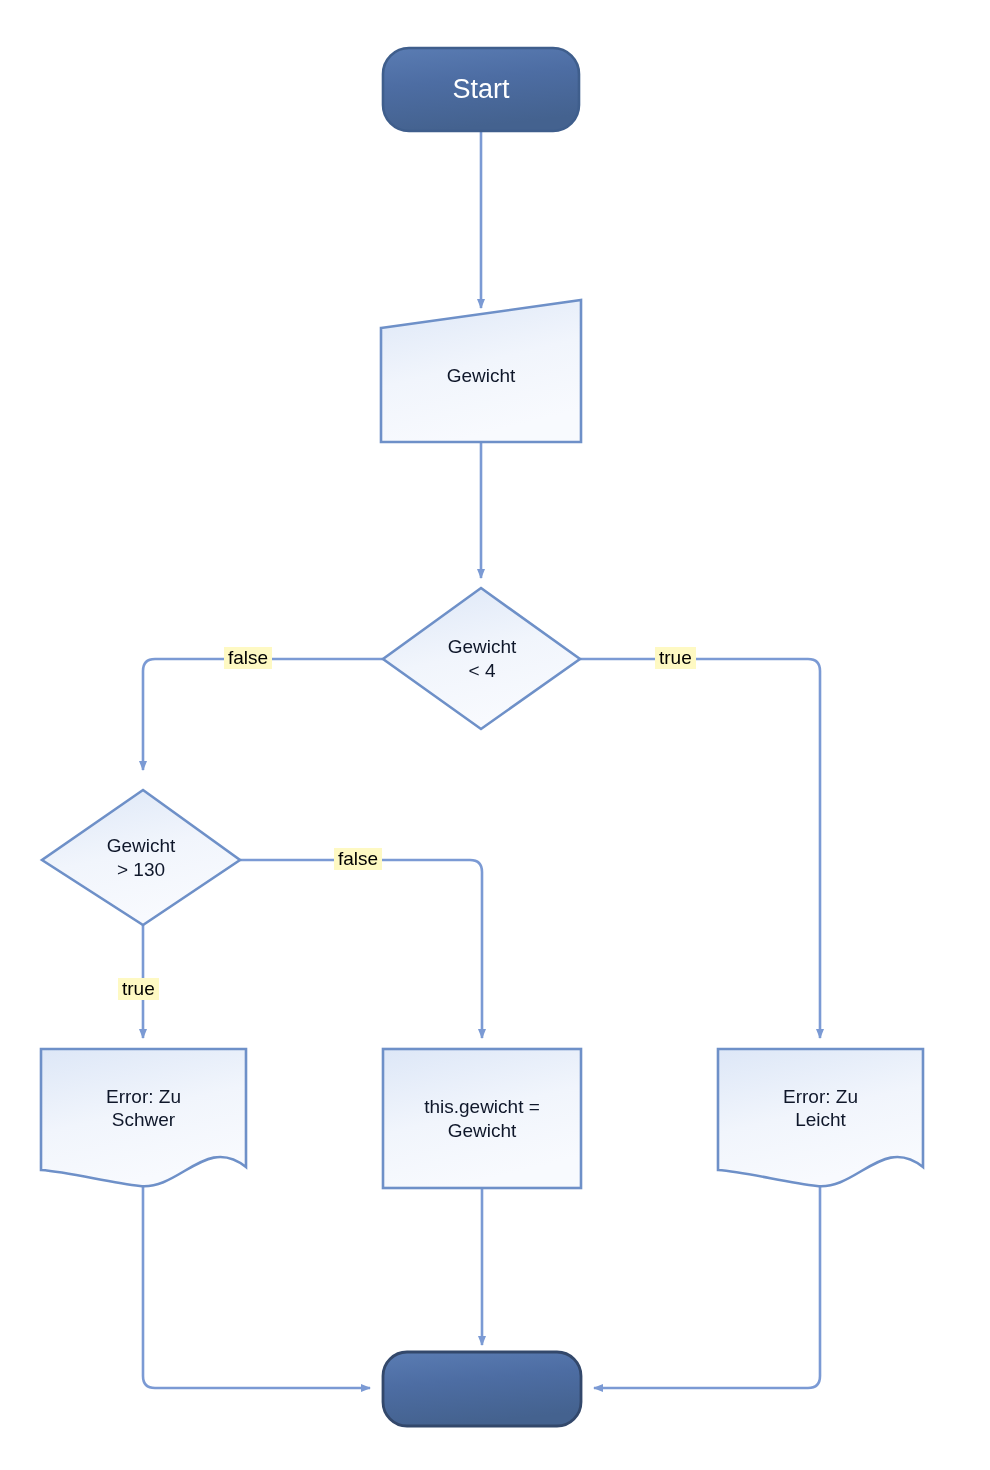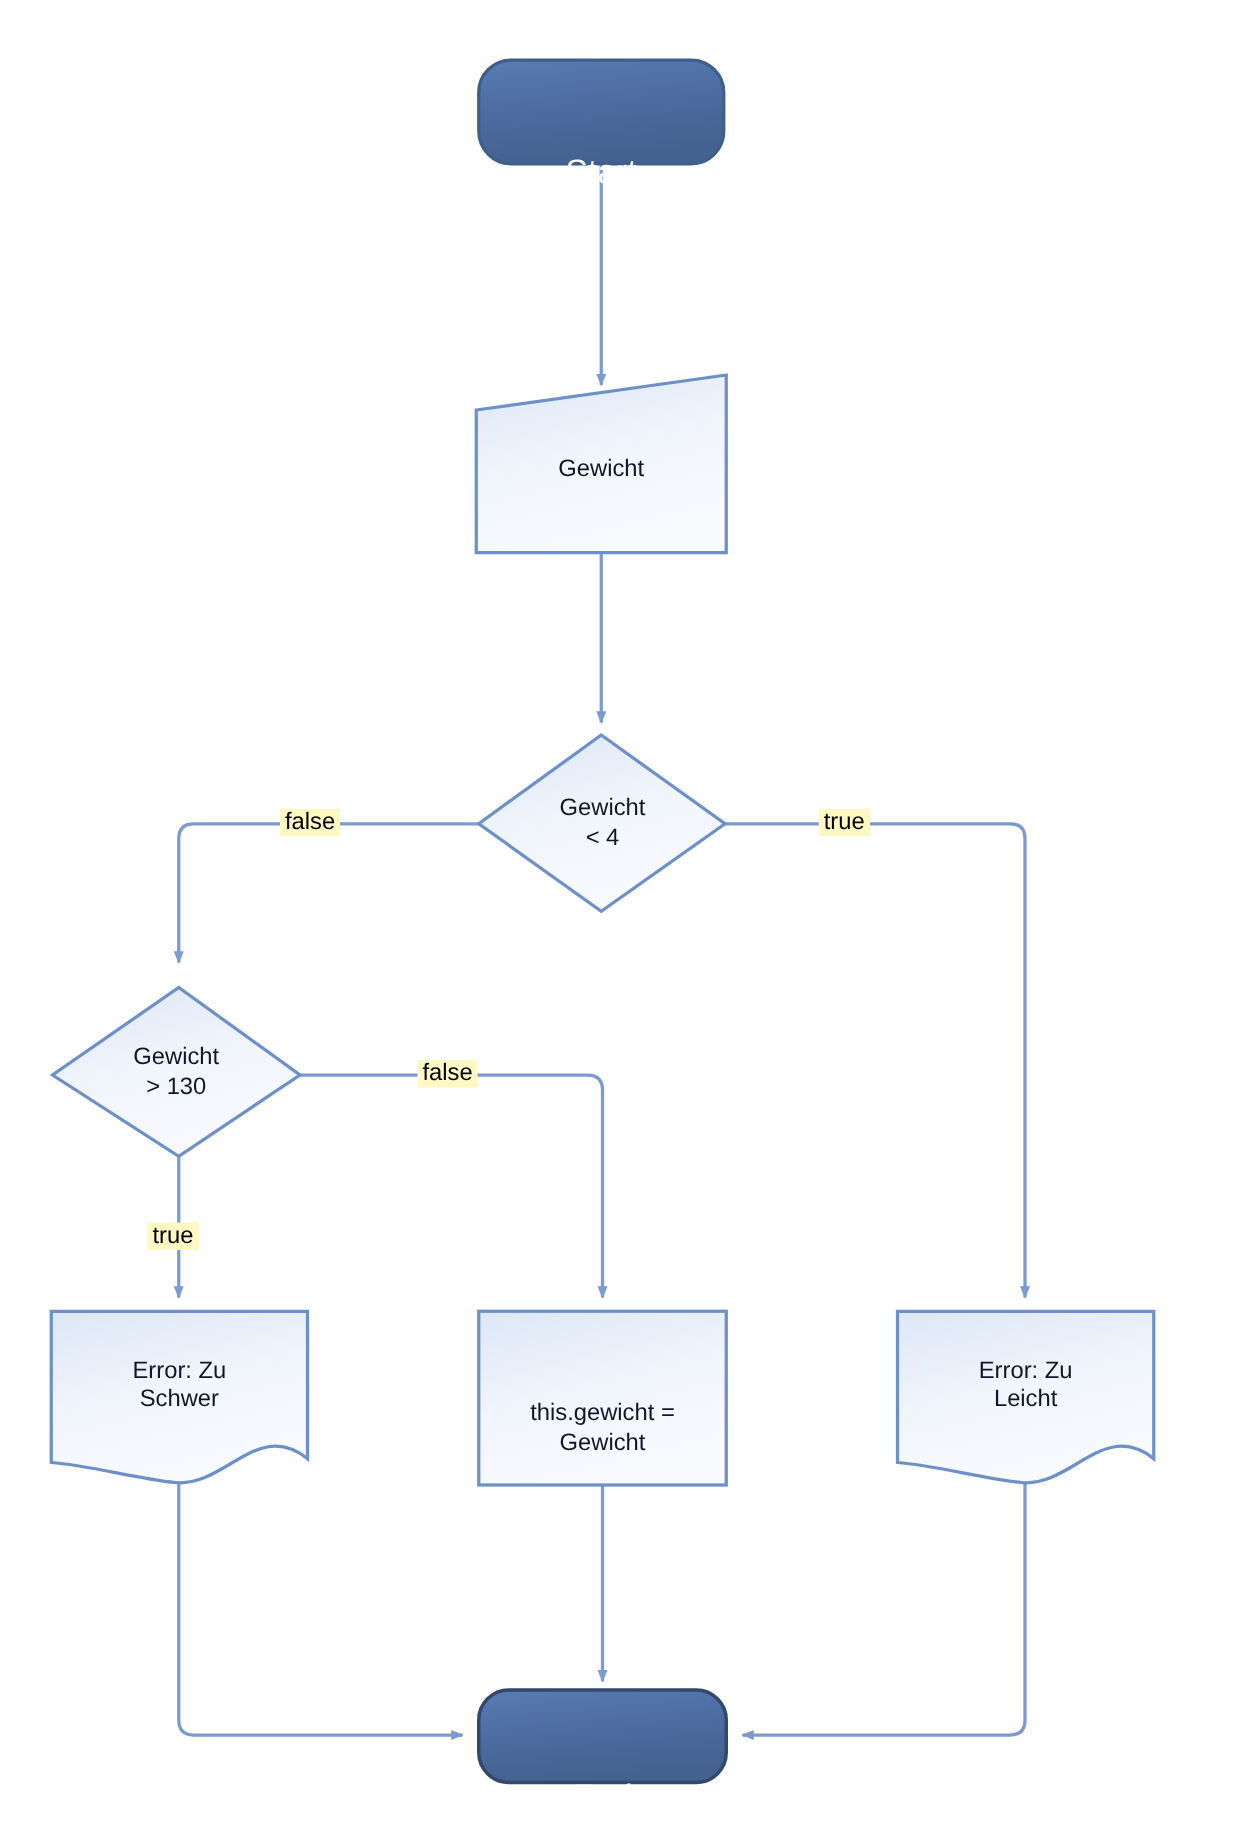--- a/index.html
+++ b/index.html
@@ -30,21 +30,20 @@
     align-items: center;
     justify-content: center;
     text-align: center;
     line-height: 1.22;
     pointer-events: none;
     white-space: pre-line;
   }
   .label-terminator {
     color: #ffffff;
     font-size: 27px;
-    margin-top: 48px;
   }
   .label-shape {
     color: #0f172a;
     font-size: 19px;
   }
   .edge-label {
     position: absolute;
     color: #000000;
     font-size: 19px;
     background: #fef9c3;
@@ -122,27 +121,26 @@
 
   <div class="node-label label-shape" style="left:383px; top:588px; width:198px; height:141px;">Gewicht
 &lt; 4</div>
 
   <div class="node-label label-shape" style="left:42px; top:790px; width:198px; height:135px;">Gewicht
 &gt; 130</div>
 
   <div class="node-label label-shape" style="left:41px; top:1049px; width:205px; height:118px;">Error: Zu
 Schwer</div>
 
-  <div class="node-label label-shape" style="left:383px; top:1049px; width:198px; height:139px;margin-top:24px;">this.gewicht =
+  <div class="node-label label-shape" style="left:383px; top:1049px; width:198px; height:139px;">this.gewicht =
 Gewicht</div>
 
   <div class="node-label label-shape" style="left:718px; top:1049px; width:205px; height:118px;">Error: Zu
 Leicht</div>
 
-  <div class="node-label label-terminator" style="left:383px; top:1352px; width:198px; height:74px;">End</div>
 
   <div class="edge-label" style="left:224px; top:647px;">false</div>
 
   <div class="edge-label" style="left:655px; top:647px;">true</div>
 
   <div class="edge-label" style="left:334px; top:848px;">false</div>
 
   <div class="edge-label" style="left:118px; top:978px;">true</div>
 
 </div>

